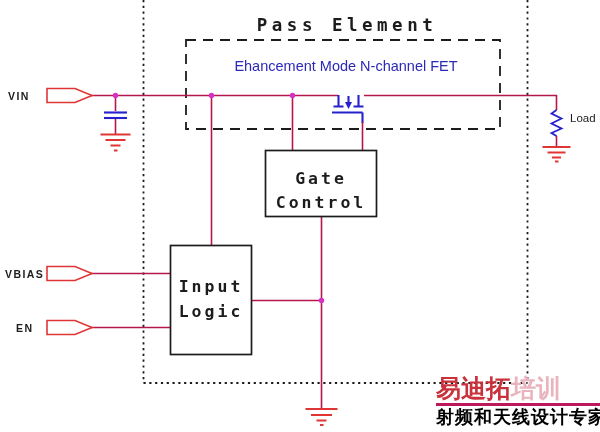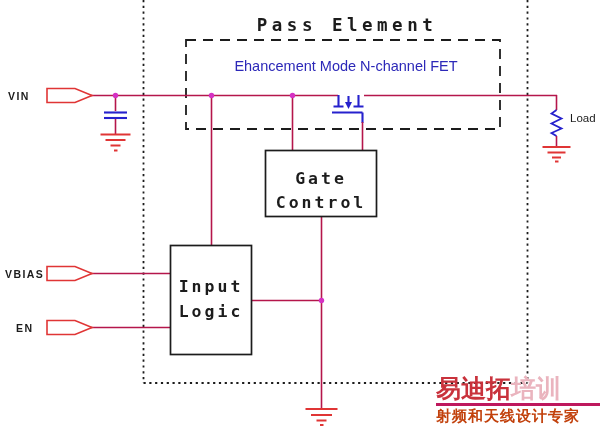--- a/index.html
+++ b/index.html
@@ -24,22 +24,22 @@
   .blue-caption { font-family:"Liberation Sans",sans-serif; font-size:14.5px; fill:#2c28b8; }
   .port-label   { font-family:"Liberation Sans",sans-serif; font-size:10.5px; font-weight:bold;
                   letter-spacing:1.4px; fill:#1c1c1c; }
   .load-label   { font-family:"Liberation Sans",sans-serif; font-size:11.5px; fill:#1c1c1c; }
   .watermark { position:absolute; left:436px; top:375px; width:164px; }
   .wm-brand  { font-family:"DejaVu Sans",sans-serif; font-weight:bold; font-size:25px;
                line-height:27px; white-space:nowrap; border-bottom:3px solid #be185d;
                padding-bottom:1px; }
   .wm-brand .primary   { color:#c9323c; }
   .wm-brand .secondary { color:#eab4be; }
-  .wm-tagline { font-family:"DejaVu Sans",sans-serif; font-weight:bold; font-size:15px;
-                line-height:17px; color:#c2410c; letter-spacing:1px; margin-top:2px;
+  .wm-tagline { font-family:"DejaVu Sans",sans-serif; font-weight:bold; font-size:18px;
+                line-height:17px; color:#000000; letter-spacing:1px; margin-top:2px;
                 white-space:nowrap; }
 </style>
 </head>
 <body>
 
 <div id="stage">
   <svg width="600" height="432" viewBox="0 0 600 432" xmlns="http://www.w3.org/2000/svg">
 
     <line class="dotted" x1="143.5" y1="0" x2="143.5" y2="383"></line>
     <line class="dotted" x1="527.5" y1="0" x2="527.5" y2="383"></line>

